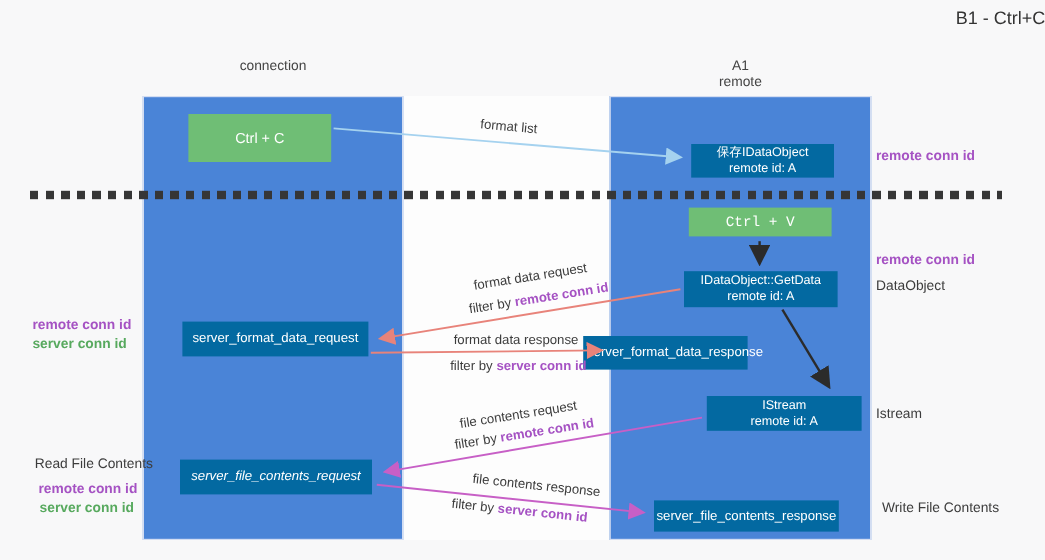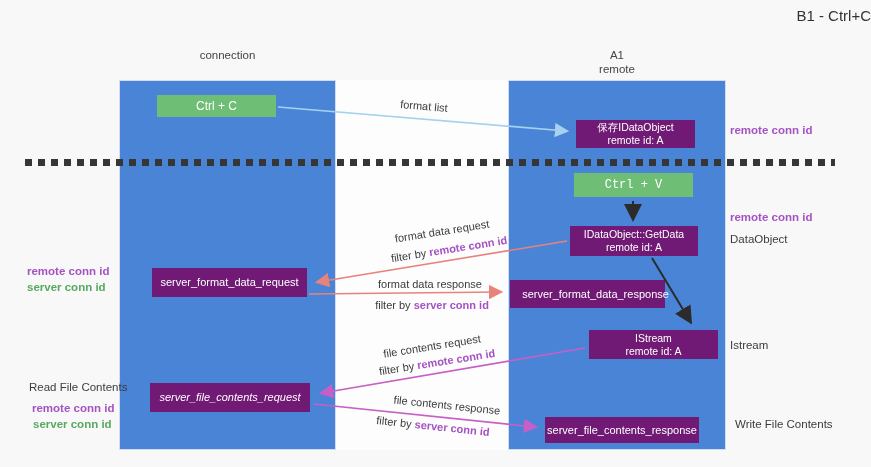--- a/index.html
+++ b/index.html
@@ -16,21 +16,21 @@
   .lane{position:absolute;top:80px;height:370px;background:#4a84d7;border:1px solid #d3ddf2;box-sizing:border-box;}
   .lane.left{left:119px;width:217px;}
   .lane.right{left:508px;width:218px;}
 
   .dashed-line{position:absolute;left:25px;top:159px;width:810px;height:7px;
     background:repeating-linear-gradient(90deg,#363636 0 7px,transparent 7px 13px);}
 
   .node{position:absolute;display:flex;flex-direction:column;justify-content:center;
         align-items:center;color:#fff;text-align:center;box-sizing:border-box;}
   .node.green{background:#6fbe75;font-size:12px;}
-  .node.orange{background:#701a75;font-size:11px;line-height:13px;}
+  .node.orange{background:#0369a1;font-size:11px;line-height:13px;}
   .node .l2{font-size:10.5px;}
 
   .alabel{position:absolute;font-size:11px;color:#3c3c3c;white-space:nowrap;
           transform-origin:center;}
   .alabel.center{transform:translate(-50%,-50%);}
   .mlabel{position:absolute;font-size:11.5px;color:#3c3c3c;white-space:nowrap;}
   .purple{color:#a552c3;font-weight:bold;}
   .greent{color:#57a95e;font-weight:bold;}
 
   svg.overlay{position:absolute;left:0;top:0;pointer-events:none;}
@@ -51,21 +51,21 @@
     <div>A1</div>
     <div>remote</div>
   </div>
 
   <div class="mid-strip"></div>
   <div class="lane left"></div>
   <div class="lane right"></div>
 
   <div class="dashed-line"></div>
 
-  <div class="node green" style="left:157px;top:95px;width:119px;height:22px;">
+  <div class="node green" style="left:157px;top:95px;width:119px;height:40px;">
     <div>Ctrl + C</div>
   </div>
 
   <div class="node orange" style="left:576px;top:120px;width:119px;height:28px;">
     <div class="l2">保存IDataObject</div>
     <div class="l2">remote id: A</div>
   </div>
 
   <div class="node green" style="left:574px;top:173px;width:119px;height:24px;font-family:Liberation Mono, monospace;">
     <div>Ctrl + V</div>
@@ -73,21 +73,21 @@
 
   <div class="node orange" style="left:570px;top:226px;width:128px;height:30px;">
     <div class="l2">IDataObject::GetData</div>
     <div class="l2">remote id: A</div>
   </div>
 
   <div class="node orange" style="left:152px;top:268px;width:155px;height:29px;">
     <div>server_format_data_request</div>
   </div>
 
-  <div class="node orange" style="left:510px;top:280px;width:155px;height:28px;padding-left:16px;">
+  <div class="node orange" style="left:486px;top:280px;width:137px;height:28px;padding-left:16px;">
     <div>server_format_data_response</div>
   </div>
 
   <div class="node orange" style="left:589px;top:330px;width:129px;height:29px;">
     <div class="l2">IStream</div>
     <div class="l2">remote id: A</div>
   </div>
 
   <div class="node orange" style="left:150px;top:383px;width:160px;height:29px;font-style:italic;">
     <div>server_file_contents_request</div>

